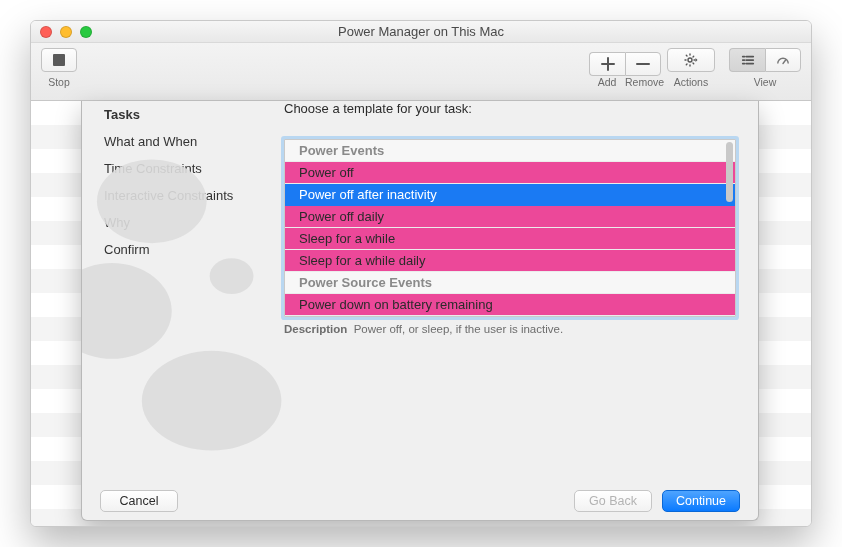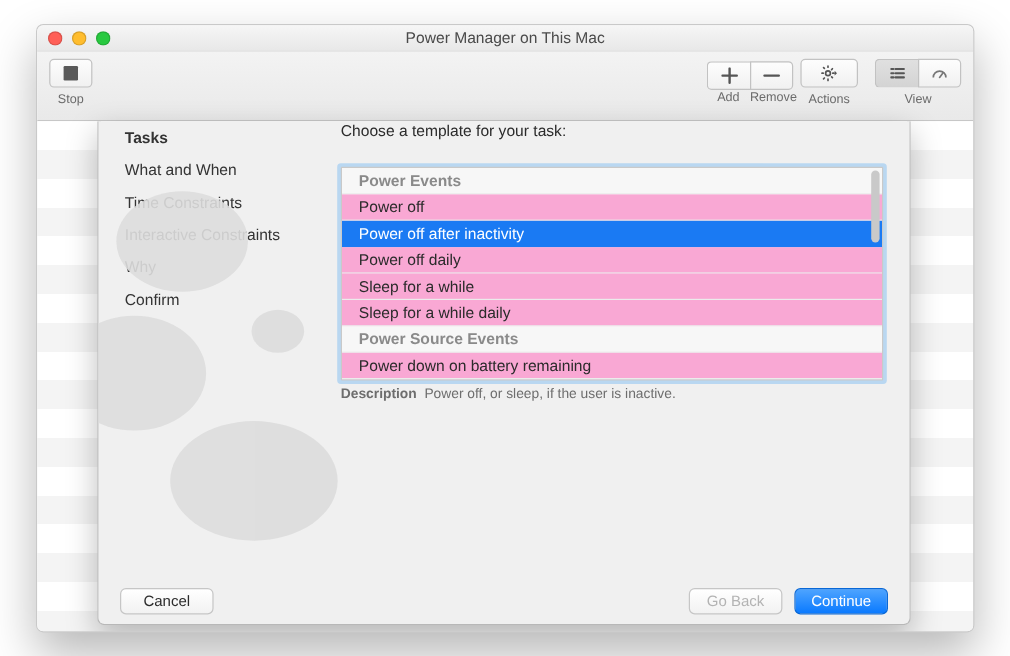--- a/index.html
+++ b/index.html
@@ -48,21 +48,21 @@
     font-size: 13px;
     color: #4a4a4a;
     pointer-events: none;
   }
   
   .toolbar {
     height: 58px;
     background: linear-gradient(#f3f3f3, #e9e9e9);
     border-bottom: 1px solid #c7c7c7;
     display: flex;
-    align-items: center;
+    align-items: flex-end;
     padding: 6px 10px 12px 10px;
   }
   .tgroup { display:flex; flex-direction:column; align-items:center; }
   .tbtn-row { display:flex; }
   .tbtn {
     height: 24px;
     min-width: 36px;
     background: linear-gradient(#fdfdfd,#f1f1f1);
     border: 1px solid #c2c2c2;
     border-radius: 4px;
@@ -179,21 +179,21 @@
     box-shadow: 0 0 0 3px #b9d7f1;
     border-radius:1px;
   }
   .listbox .row {
     height: 22px;
     line-height:22px;
     padding: 0 14px;
     font-size: 13px;
     border-bottom: 1px solid #ececec;
     color:#2b2b2b;
-    background:#f9a8d4;
+    background:#ec4899;
     white-space:nowrap;
     overflow:hidden;
     text-overflow:ellipsis;
   }
   .listbox .row.header {
     color:#8a8a8a;
     font-weight:600;
     background:#f7f7f7;
   }
   .listbox .row.selected {

